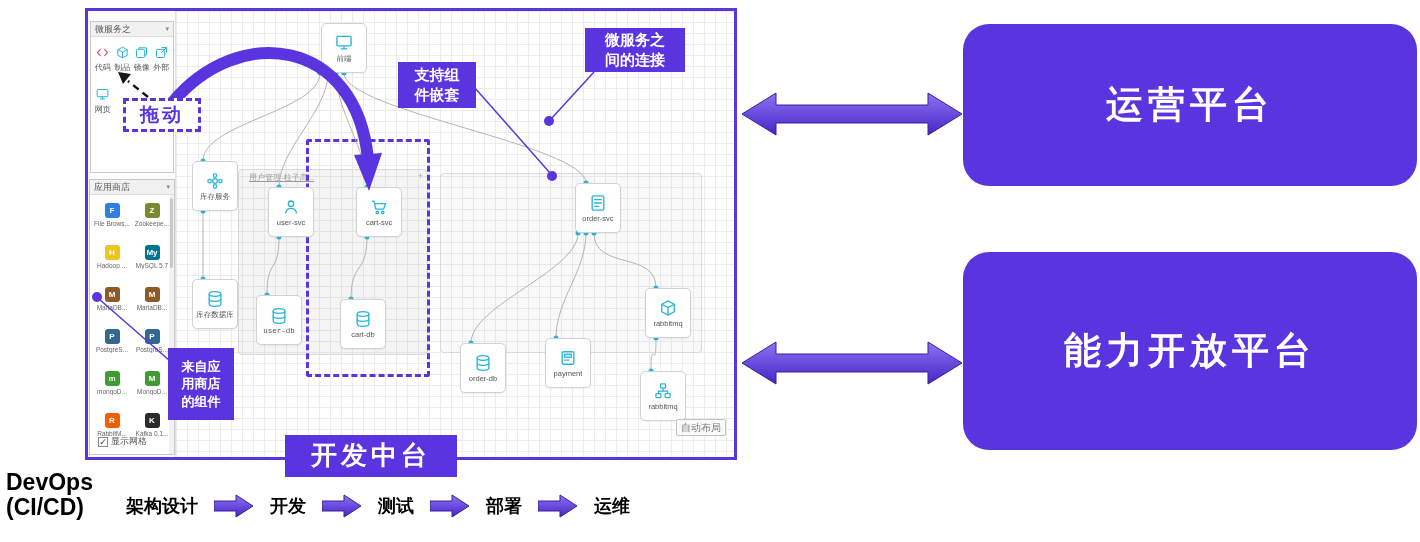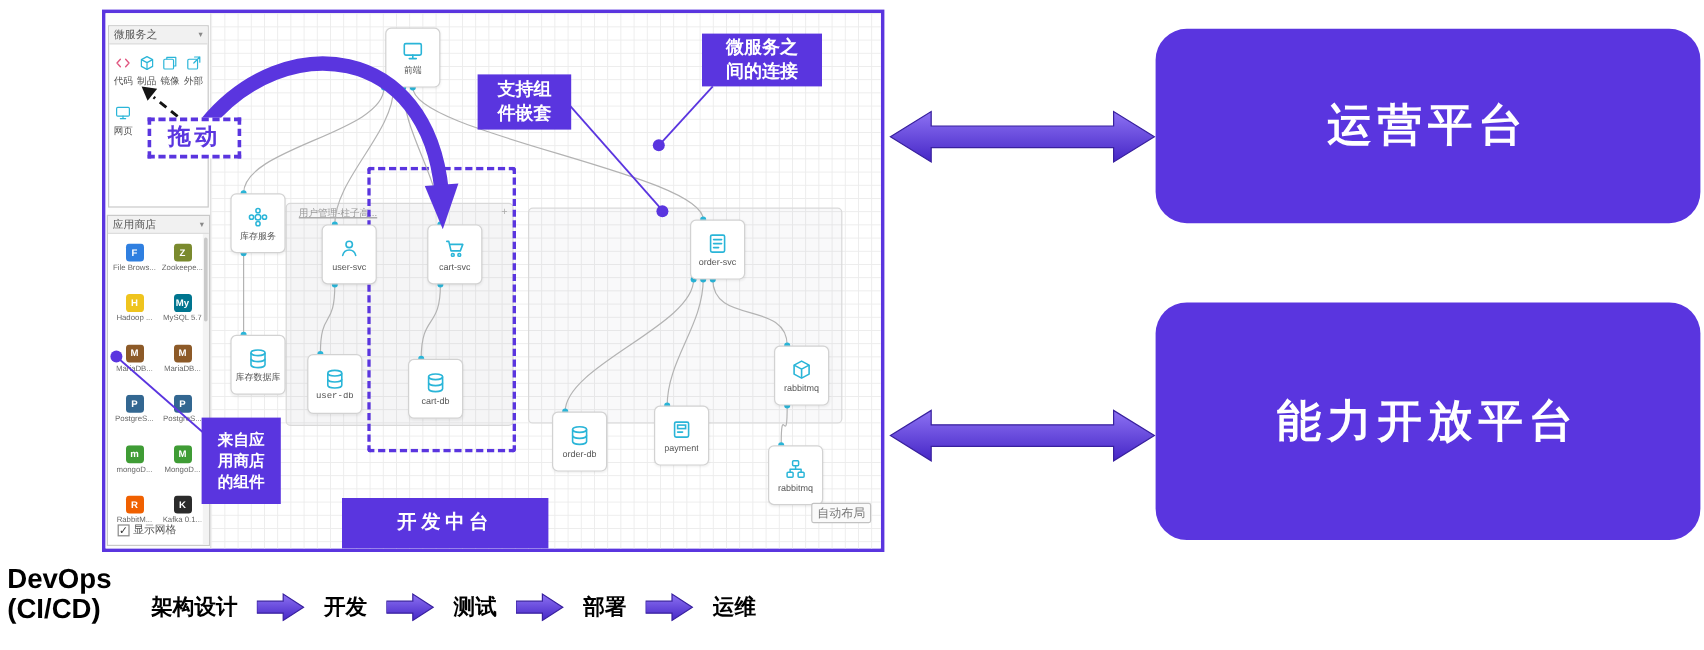--- a/index.html
+++ b/index.html
@@ -53,21 +53,21 @@
   .node-icon svg { width:20px; height:20px; display:block; }
   .node-label { font-size:7.5px; color:#555; max-width:44px; white-space:nowrap; overflow:hidden; }
 
   .ann { position:absolute; background:var(--accent); color:#fff; font-weight:bold; text-align:center;
          white-space:pre-line; display:flex; align-items:center; justify-content:center; line-height:1.35; }
   #ann-nest  { left:310px; top:51px;  width:78px;  height:46px; font-size:15px; }
   #ann-conn  { left:497px; top:17px;  width:100px; height:44px; font-size:15px; }
   #ann-store { left:80px;  top:337px; width:66px;  height:72px; font-size:13px; }
   #ann-drag  { left:35px;  top:87px;  width:78px;  height:34px; background:#fff;
                border:3px dashed var(--accent); color:var(--accent); font-size:19px; letter-spacing:3px; }
-  #banner-dev{ left:197px; top:404px; width:172px; height:42px; font-size:16px; letter-spacing:4px; }
+  #banner-dev{ left:197px; top:424px; width:172px; height:42px; font-size:26px; letter-spacing:4px; }
 
   #grid-toggle { position:absolute; left:10px; top:424px; display:flex; align-items:center; gap:3px;
                  font-size:9px; color:#555; }
   .checkbox { width:10px; height:10px; border:1px solid #888; background:#fff; font-size:9px;
               line-height:9px; text-align:center; color:#333; }
   #auto-layout { position:absolute; left:588px; top:408px; width:50px; height:17px; border:1px solid #c2c2c2;
                  background:#fafafa; border-radius:2px; font-size:10px; color:#777;
                  display:flex; align-items:center; justify-content:center; }
 
   

